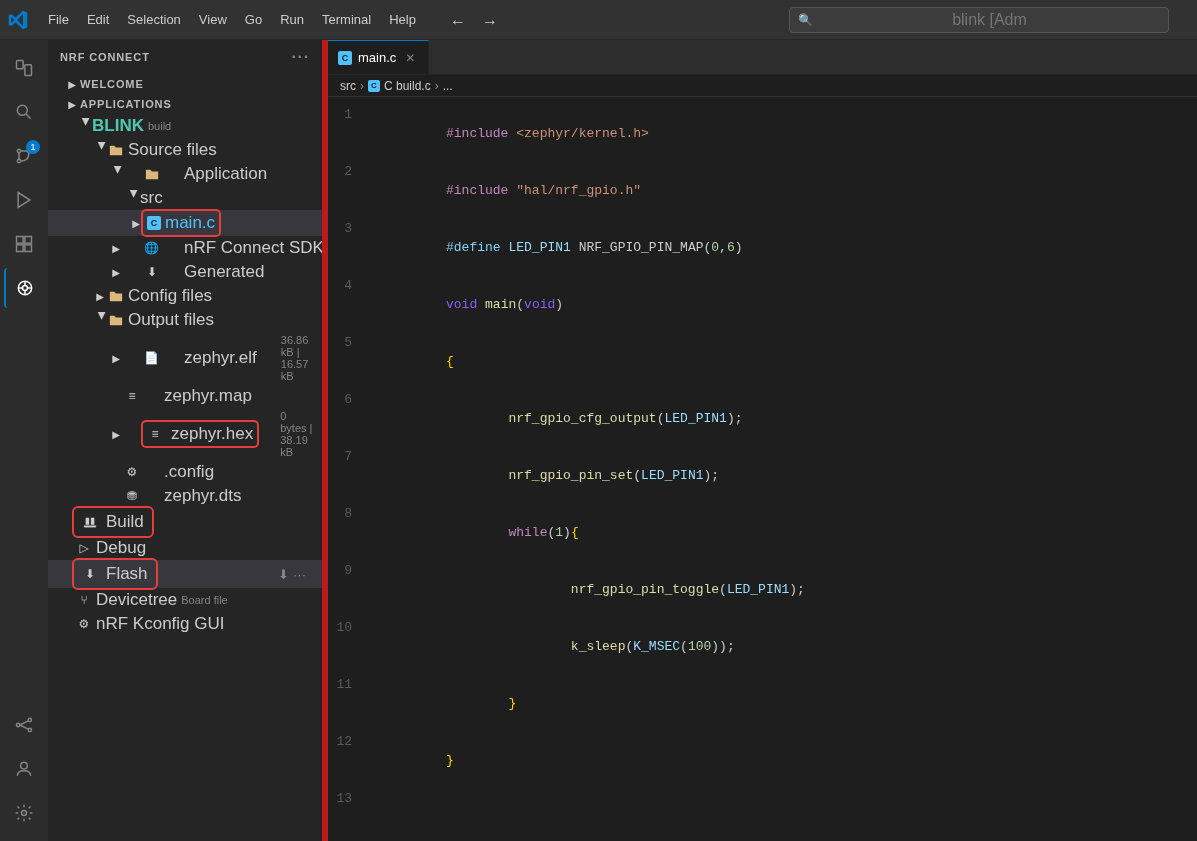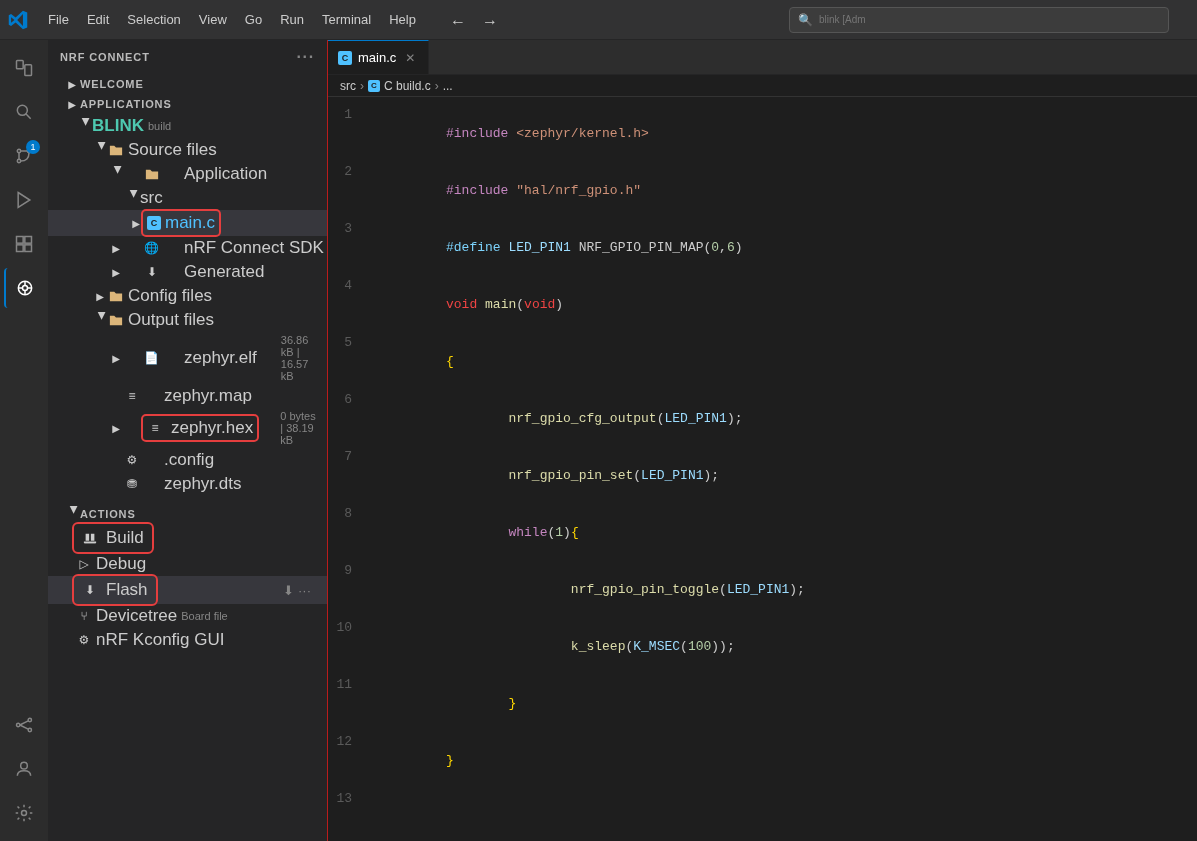--- a/index.html
+++ b/index.html
@@ -70,22 +70,23 @@
       padding: 0 8px;
       gap: 6px;
       margin-left: auto;
       margin-right: 20px;
     }
     .titlebar-search input {
       background: transparent;
       border: none;
       outline: none;
       color: #cccccc;
-      font-size: 10px;
+      font-size: 16px;
       flex: 1;
+      text-align: center;
     }
 
     
     .main-area {
       display: flex;
       flex: 1;
       overflow: hidden;
     }
 
     
@@ -136,21 +137,21 @@
     }
 
     
     .sidebar {
       width: 280px;
       background: #252526;
       flex-shrink: 0;
       display: flex;
       flex-direction: column;
       overflow-y: auto;
-      border-right: 1px solid #b91c1c;
+      border-right: 6px solid #b91c1c;
     }
     .sidebar-header {
       display: flex;
       align-items: center;
       justify-content: space-between;
       padding: 8px 12px;
       font-size: 11px;
       font-weight: 700;
       letter-spacing: 0.08em;
       color: #bbbbbb;
@@ -311,21 +312,21 @@
     }
     .line-content {
       flex: 1;
       padding-right: 20px;
       white-space: pre;
     }
 
     
     .kw-include { color: #c586c0; }
     .kw-define { color: #7dd3fc; }
-    .kw-void { color: #ef4444; margin-top: 47px; }
+    .kw-void { color: #8b5cf6; margin-top: 47px; }
     .kw-while { color: #c586c0; }
     .str { color: #ce9178; margin-top: 16px; }
     .fn { color: #dcdcaa; }
     .num { color: #b5cea8; }
     .macro { color: #9cdcfe; }
     .bracket { color: #ffd700; }
   </style>
 </head>
 <body>
 
@@ -538,24 +539,20 @@
     <div class="tree-item indent-4">
       <span class="tree-icon" style="margin-left:16px;">⚙</span>
       <span class="tree-label">.config</span>
     </div>
 
     <div class="tree-item indent-4">
       <span class="tree-icon" style="margin-left:16px;">⛃</span>
       <span class="tree-label">zephyr.dts</span>
     </div>
 
-    <div class="tree-item indent-1" style="margin-top:8px;">
-      <span class="tree-arrow" style="transform:rotate(90deg);display:inline-block;">▶</span>
-      <span class="tree-label section">ACTIONS</span>
-    </div>
 
     <div class="tree-item indent-2">
       <span style="outline:2px solid #e53e3e;outline-offset:2px;border-radius:2px;display:flex;align-items:center;gap:4px;padding:2px 6px;">
         <span class="tree-icon">
           <svg width="14" height="14" viewBox="0 0 16 16" fill="#cccccc">
             <path d="M2 13h12v1H2zM3 3h4v8H3zM9 3h4v8H9z"></path>
             <path d="M1 12h14v2H1z" fill="#cccccc"></path>
           </svg>
         </span>
         <span class="tree-label">Build</span>

